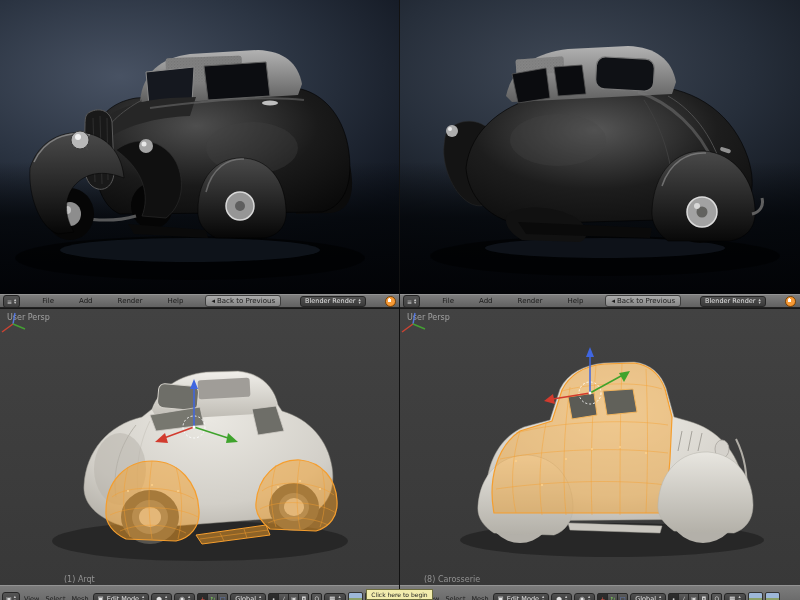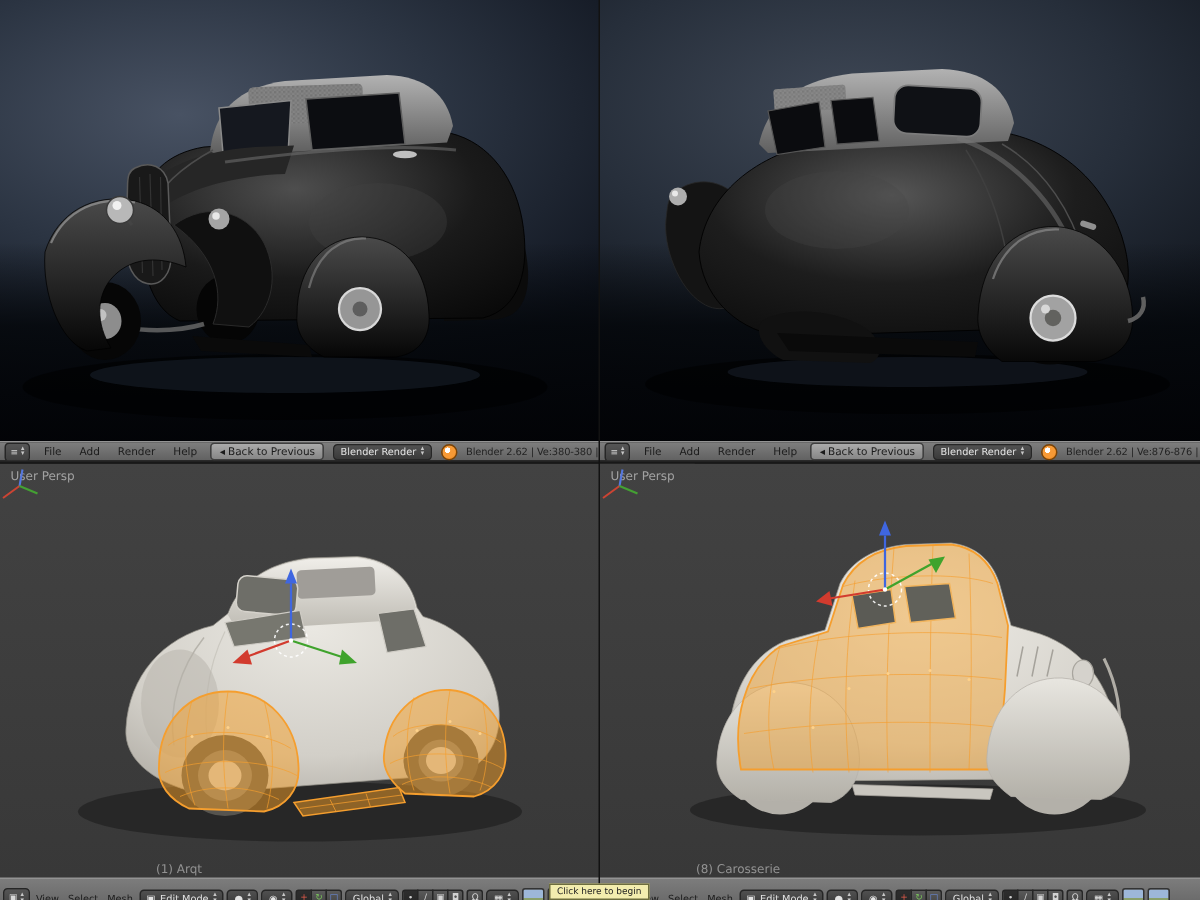--- a/index.html
+++ b/index.html
@@ -10,21 +10,21 @@
   .render-tl{background:
      linear-gradient(to bottom, rgba(0,0,0,0) 55%, rgba(4,7,11,.85) 74%, rgba(2,3,6,.95) 100%),
      radial-gradient(130% 95% at 30% 26%, #485263 0%, #2b3442 34%, #10151f 68%, #05070c 100%);}
   .render-tr{background:
      linear-gradient(to bottom, rgba(0,0,0,0) 55%, rgba(4,7,11,.85) 74%, rgba(2,3,6,.95) 100%),
      radial-gradient(130% 95% at 42% 24%, #3f4856 0%, #262e3a 36%, #0e1219 70%, #04060a 100%);}
   .render-area svg{position:absolute;left:0;top:0;}
   .hbar{position:relative;height:14px;box-sizing:border-box;
         background:linear-gradient(#7e7e7e,#616161);
         border-top:1px solid #949494;border-bottom:1px solid #222;
-        display:flex;align-items:center;gap:6px;padding:0 3px;
+        display:flex;align-items:center;gap:19px;padding:0 3px;
         font-size:7px;color:#1b1b1b;white-space:nowrap;overflow:hidden;}
   .menu{padding:0 3px;cursor:default;}
   .btn{display:inline-flex;align-items:center;gap:2px;height:10px;line-height:9px;
        background:linear-gradient(#ababab,#868686);border:1px solid #3f3f3f;border-radius:3px;
        padding:0 5px;}
   .dd{display:inline-flex;align-items:center;gap:3px;height:11px;box-sizing:border-box;
       background:linear-gradient(#505050,#3a3a3a);color:#e3e3e3;border:1px solid #262626;
       border-radius:3px;padding:0 4px;font-size:6.5px;}
   .arrs{display:inline-flex;flex-direction:column;justify-content:center;line-height:3.2px;
         font-size:4.5px;color:#c8c8c8;}
@@ -32,21 +32,21 @@
         background:linear-gradient(#555,#404040);border:1px solid #262626;border-radius:3px;
         padding:0 3px;color:#d8d8d8;font-size:6px;}
   .blogo{width:9px;height:9px;border-radius:50%;flex:none;
          background:radial-gradient(circle at 38% 35%, #ffffff 0 22%, #f79a36 24% 62%, #e87d0d 100%);
          border:1px solid #7a4306;}
   .stats{font-size:6.6px;color:#232323;letter-spacing:-.1px;}
   .viewport{position:absolute;width:463px;height:277px;overflow:hidden;border-top:1px solid #181818;
          background:linear-gradient(#424242,#383838);}
   .viewport svg{position:absolute;left:0;top:0;}
   .vp-label{position:absolute;left:7px;top:4px;font-size:8px;color:#a2a2a2;}
-  .obj-label{position:absolute;bottom:2px;font-size:8px;color:#929292;margin-left:40px;}
+  .obj-label{position:absolute;bottom:2px;font-size:8px;color:#929292;}
   .axis-gizmo{position:absolute;left:5px;bottom:5px;}
   .bbar{position:absolute;top:585px;width:400px;height:26px;box-sizing:border-box;
         background:linear-gradient(#7c7c7c,#5f5f5f);
         border-top:1px solid #939393;display:flex;align-items:center;gap:2px;padding:0 2px;
         font-size:6.5px;color:#1b1b1b;white-space:nowrap;overflow:hidden;}
   .bbar .menu{padding:0 2px;}
   .grp{display:inline-flex;}
   .tgl{width:11px;height:11px;box-sizing:border-box;display:flex;align-items:center;justify-content:center;
        background:linear-gradient(#5a5a5a,#434343);border:1px solid #262626;color:#d2d2d2;
        font-size:6px;border-radius:2px;}

